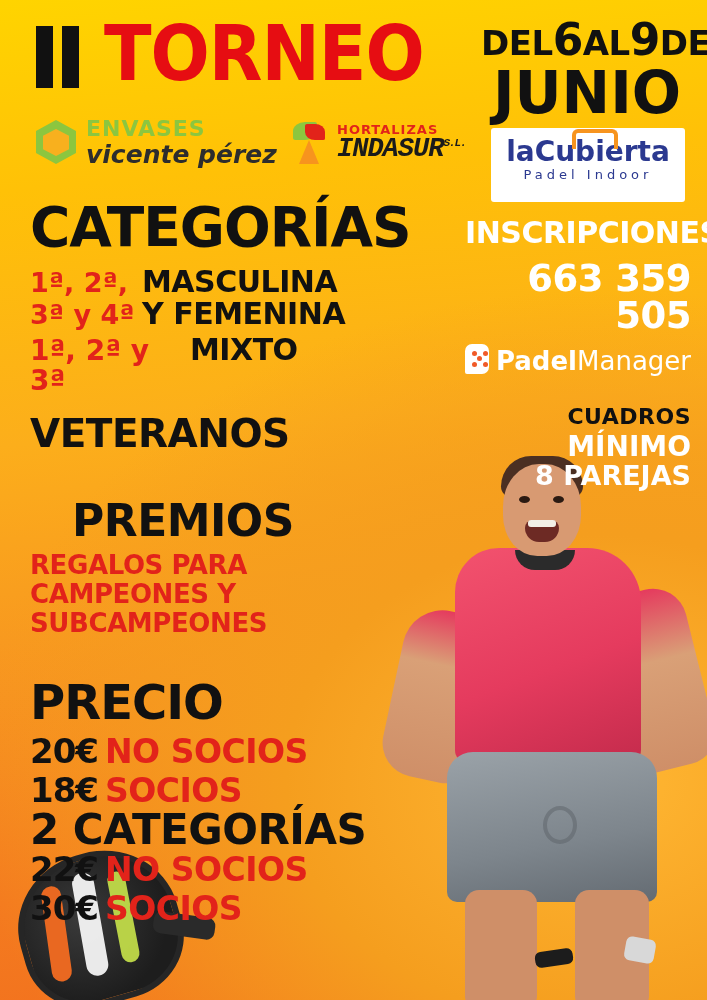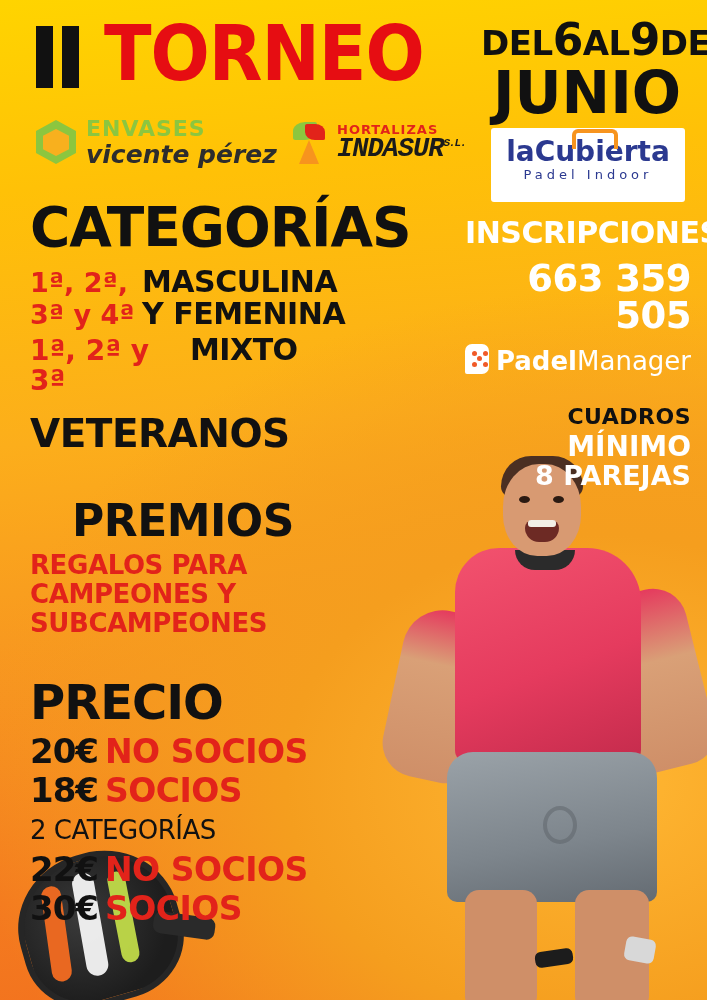--- a/index.html
+++ b/index.html
@@ -272,22 +272,22 @@
   }
   .price-lbl {
     color: #e2231a;
     font-size: 33px;
     font-weight: bold;
     font-family: "DejaVu Sans", sans-serif;
     letter-spacing: -0.5px;
   }
   .price-plain {
     color: #111;
-    font-size: 26px;
-    font-weight: normal;
+    font-size: 42px;
+    font-weight: bold;
     font-family: "DejaVu Sans", sans-serif;
     line-height: 40px;
     letter-spacing: -0.5px;
   }
 
   
   .rcol {
     position: absolute;
     right: 16px; top: 218px;
     width: 226px;

